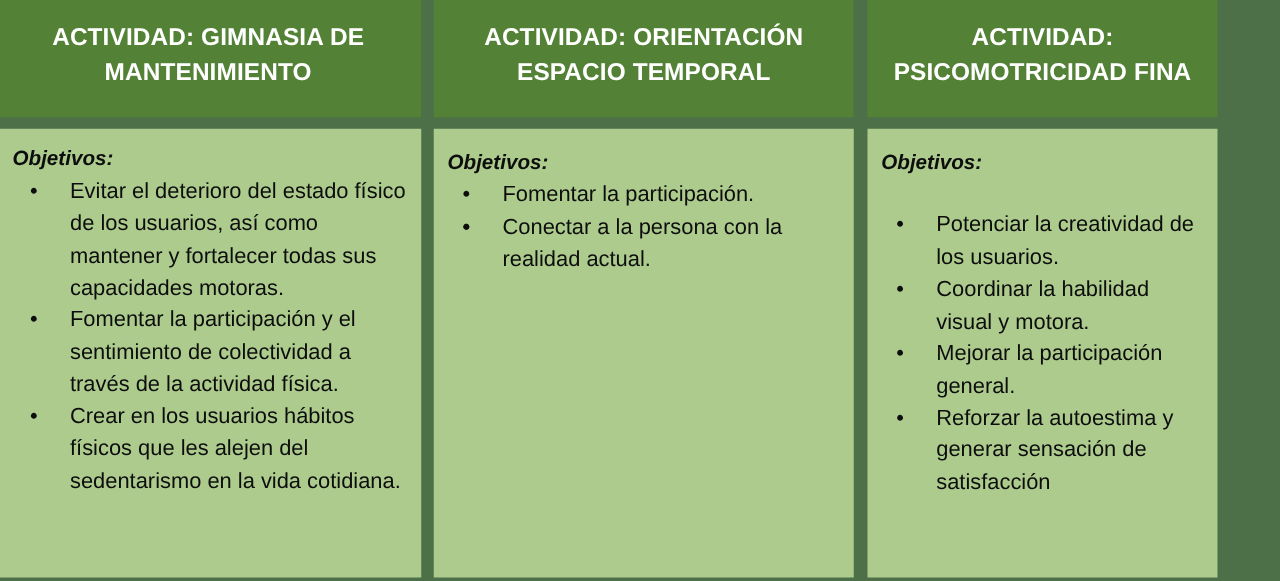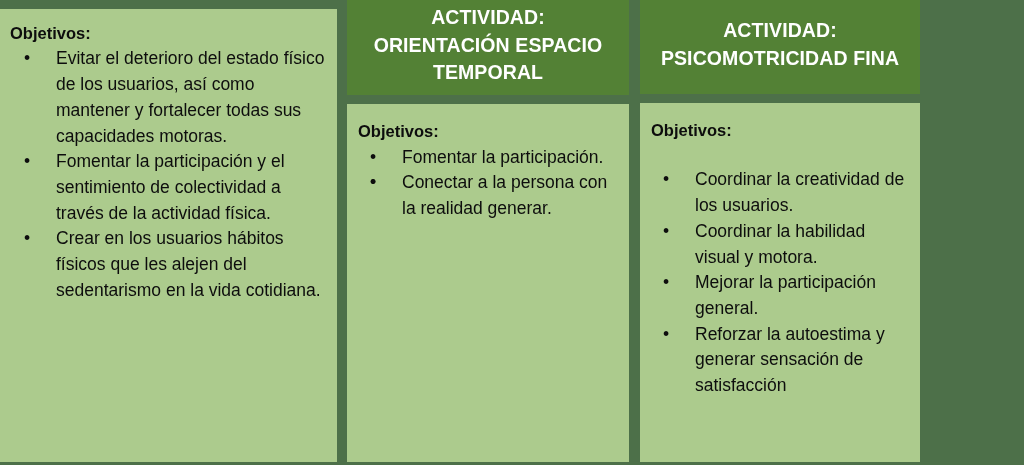--- a/index.html
+++ b/index.html
@@ -25,21 +25,21 @@
 
   .col {
     display: flex;
     flex-direction: column;
     box-sizing: border-box;
     background: #4d7049;
   }
 
   .col-1 { width: 337px; }
   .gutter-1 { width: 10px; background: #4d7049; flex: 0 0 10px; }
-  .col-2 { width: 282px; }
+  .col-2 { width: 336px; }
   .gutter-2 { width: 11px; background: #4d7049; flex: 0 0 11px; }
   .col-3 { width: 280px; }
 
   
   .header {
     background: #538135;
     color: #ffffff;
     font-weight: bold;
     font-size: 19.5px;
     line-height: 1.42;
@@ -73,20 +73,21 @@
   }
   .col-2 .body-inner { padding-left: 11px; padding-top: 17px; }
   .col-3 .body-inner { padding-left: 11px; padding-top: 17px; }
 
   .obj-label {
     font-weight: bold;
     font-size: 16.5px;
     color: #0d0d0d;
     margin: 0 0 2px 0;
     line-height: 1.3;
+    font-style: italic;
   }
 
   ul.bullets {
     list-style: none;
     margin: 0;
     padding: 0;
   }
   ul.bullets.spaced-top { margin-top: 26px; }
 
   ul.bullets li {
@@ -117,20 +118,21 @@
     flex: 0 0 3px;
     background: #4d7049;
   }
 </style>
 </head>
 <body>
 
 <div class="table">
 
   <div class="col col-1">
+    <div class="header">ACTIVIDAD: GIMNASIA DE MANTENIMIENTO</div>
     <div class="hdr-sep"></div>
     <div class="body">
       <div class="body-inner">
         <div class="obj-label">Objetivos:</div>
         <ul class="bullets">
           <li>
             <span class="bullet-dot">•</span>
             <span>Evitar el deterioro del estado físico de los usuarios, así como mantener y fortalecer todas sus capacidades motoras.</span>
           </li>
           <li>
@@ -158,40 +160,40 @@
         <ul class="bullets">
           <li>
             <span class="bullet-dot">•</span>
             <span>Fomentar la participación.</span>
           </li>
           <li>
             <span class="bullet-dot">•</span>
           </li>
           <li>
             <span class="bullet-dot">•</span>
-            <span>Conectar a la persona con la realidad generar.</span>
+            <span>Conectar a la persona con la realidad actual.</span>
           </li>
         </ul>
       </div>
     </div>
     <div class="bottom-edge"></div>
   </div>
 
   <div class="gutter-2"></div>
 
   <div class="col col-3">
     <div class="header">ACTIVIDAD: PSICOMOTRICIDAD FINA</div>
     <div class="hdr-sep"></div>
     <div class="body">
       <div class="body-inner">
         <div class="obj-label">Objetivos:</div>
         <ul class="bullets spaced-top">
           <li>
             <span class="bullet-dot">•</span>
-            <span>Coordinar la creatividad de los usuarios.</span>
+            <span>Potenciar la creatividad de los usuarios.</span>
           </li>
           <li>
             <span class="bullet-dot">•</span>
             <span>Coordinar la habilidad visual y motora.</span>
           </li>
           <li>
             <span class="bullet-dot">•</span>
             <span>Mejorar la participación general.</span>
           </li>
           <li>

